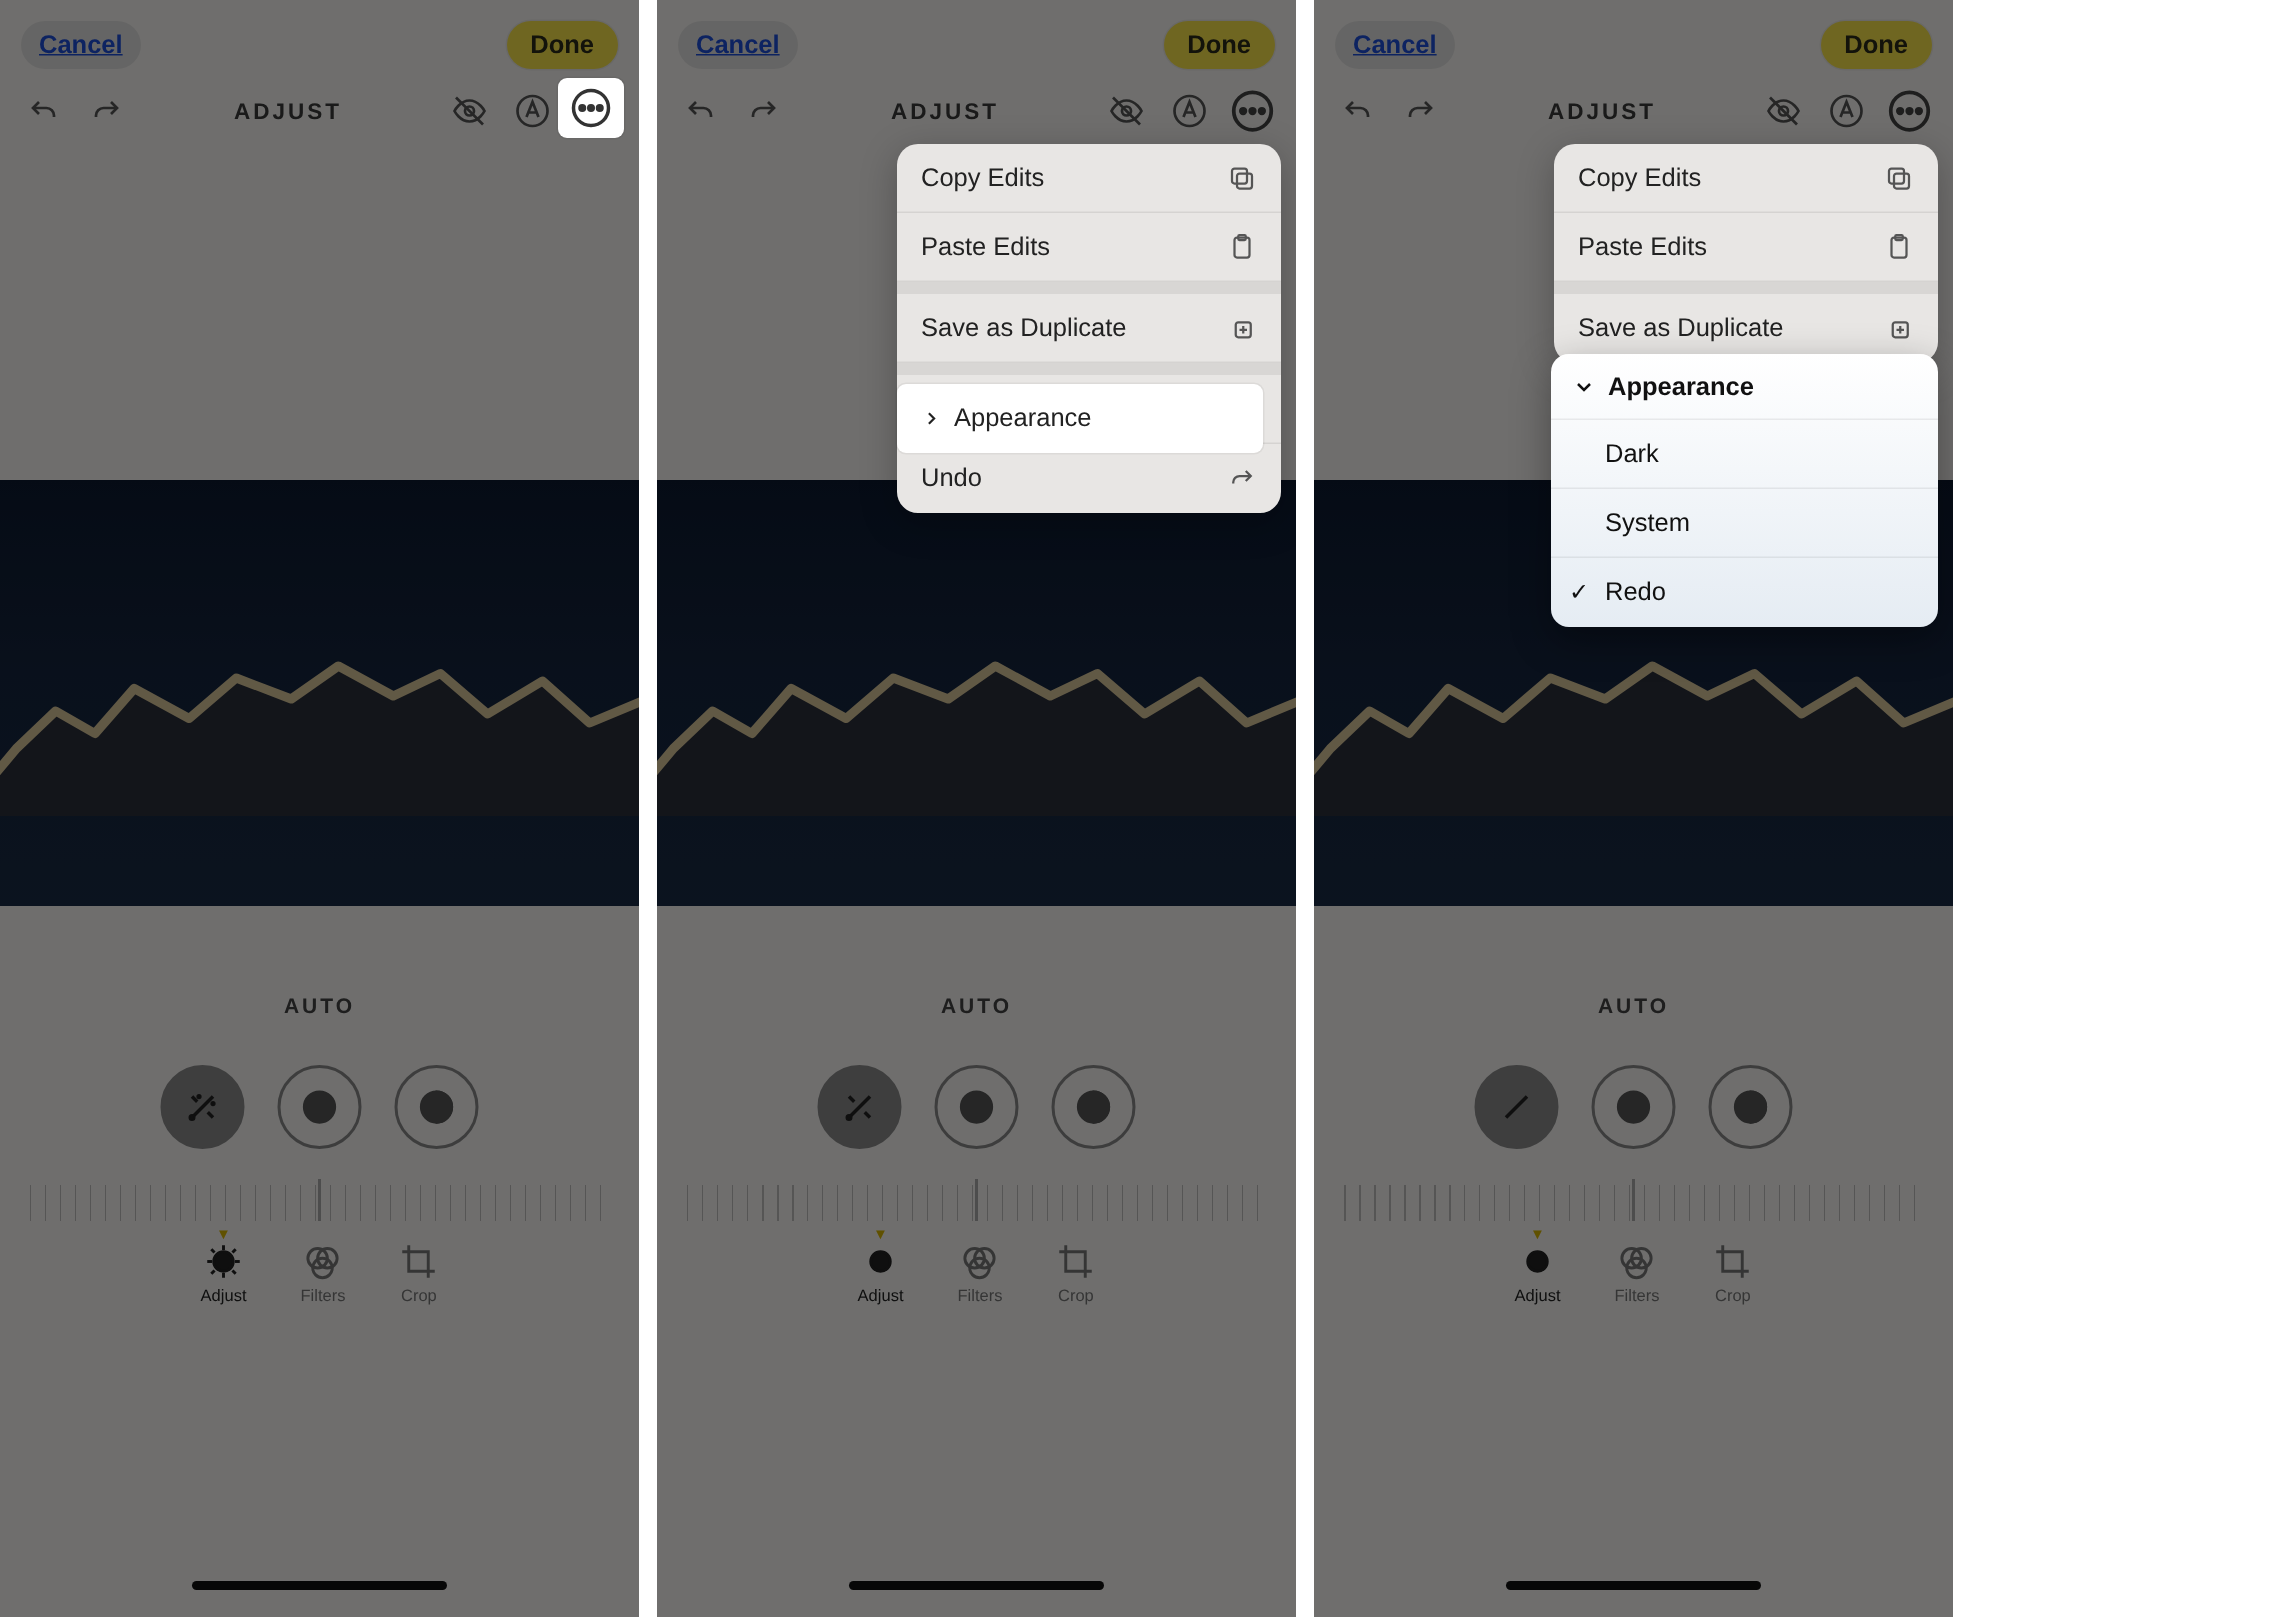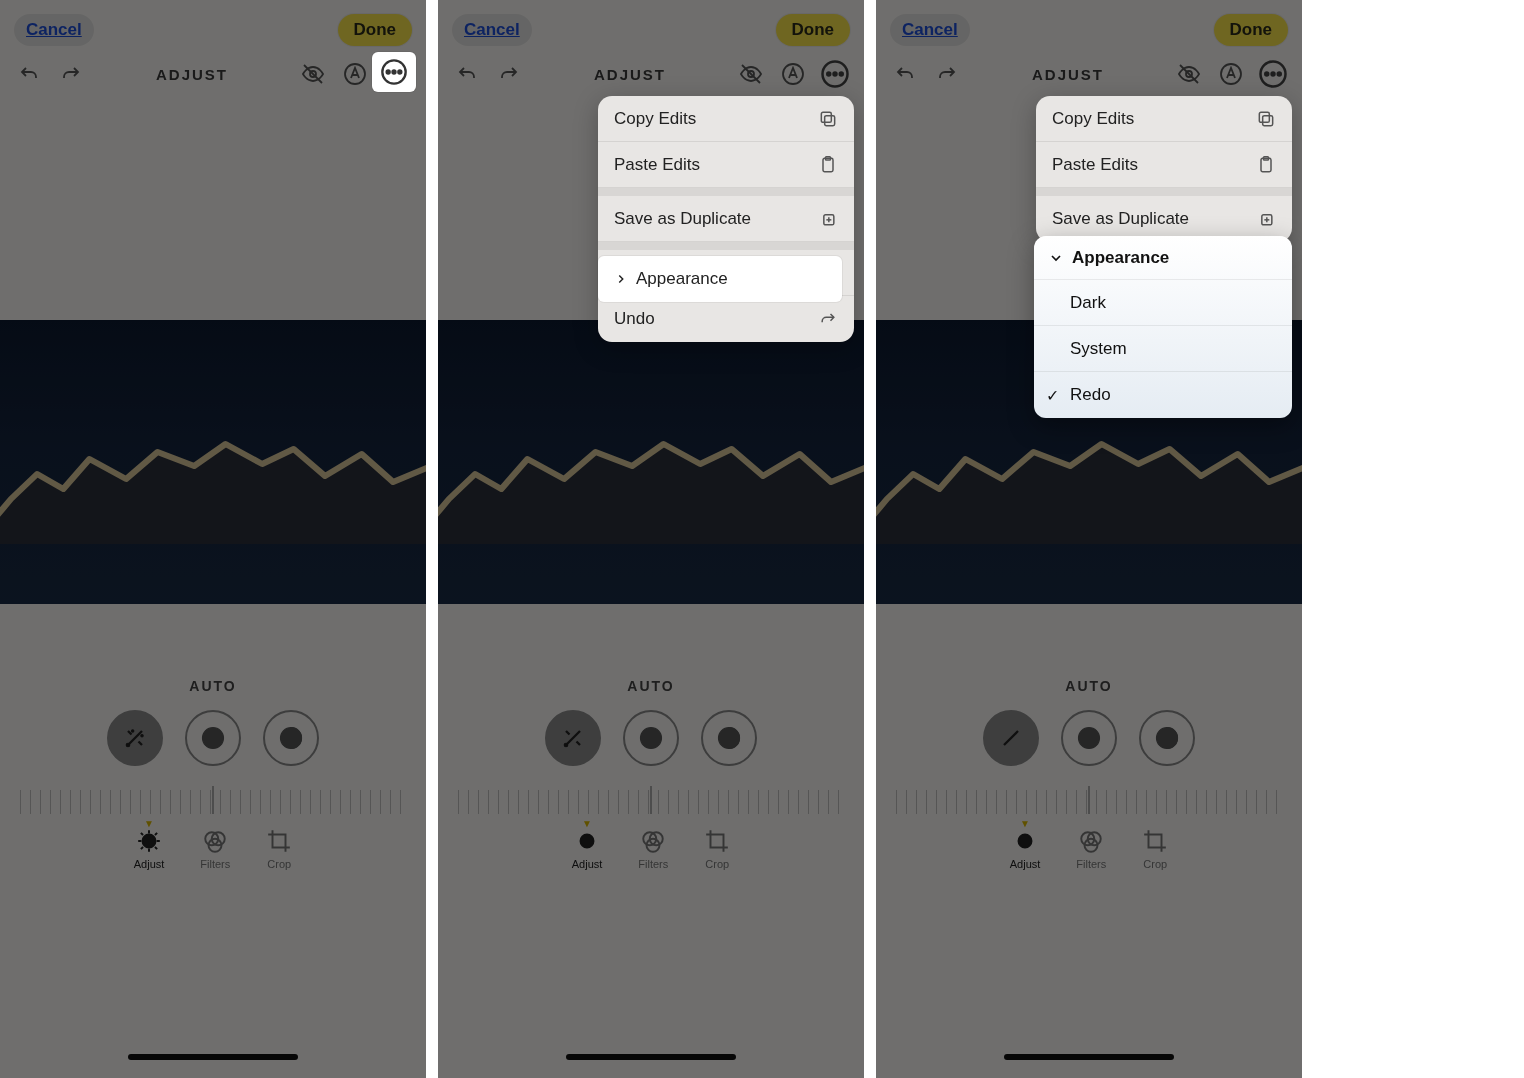--- a/index.html
+++ b/index.html
@@ -28,21 +28,21 @@
 
   .highlight-more { position:absolute; top:52px; right:10px; width:44px; height:40px; background:#fff; border-radius:6px; display:flex; align-items:center; justify-content:center; z-index:50; box-shadow:0 0 0 1px rgba(0,0,0,.05); }
   .highlight-more svg { width:28px; height:28px; stroke:#333; fill:none; stroke-width:2; }
 
   
   .photo { position:absolute; top:320px; left:0; right:0; height:284px; background:linear-gradient(to bottom,#0d1a30 0%,#15253e 45%,#1a2b45 100%); }
   .mountain { position:absolute; bottom:60px; left:-10px; right:-10px; height:140px; }
   .mountain svg { width:100%; height:100%; display:block; }
 
   
-  .auto { position:absolute; top:662px; left:0; right:0; text-align:center; font-size:14px; font-weight:700; letter-spacing:2px; color:#444;margin-top:16px; }
+  .auto { position:absolute; top:662px; left:0; right:0; text-align:center; font-size:14px; font-weight:700; letter-spacing:2px; color:#444; }
   .dials { position:absolute; top:710px; left:0; right:0; display:flex; justify-content:center; gap:22px; }
   .dial { width:56px; height:56px; border:2px solid #888; border-radius:50%; display:flex; align-items:center; justify-content:center; color:#555; }
   .dial.active { background:#8a8a8a; border-color:#8a8a8a; color:#222; }
   .dial svg { width:28px; height:28px; fill:#555; stroke:#555; }
   .dial.active svg { fill:#222; stroke:#222; }
 
   .ruler { position:absolute; top:790px; left:20px; right:20px; height:24px; }
   .ruler::before { content:""; position:absolute; inset:0; background:repeating-linear-gradient(to right,#999 0 1px,transparent 1px 10px); opacity:0.6; }
   .ruler .tick-center { position:absolute; left:50%; top:-4px; width:2px; height:28px; background:#aaa; transform:translateX(-50%); }
 

